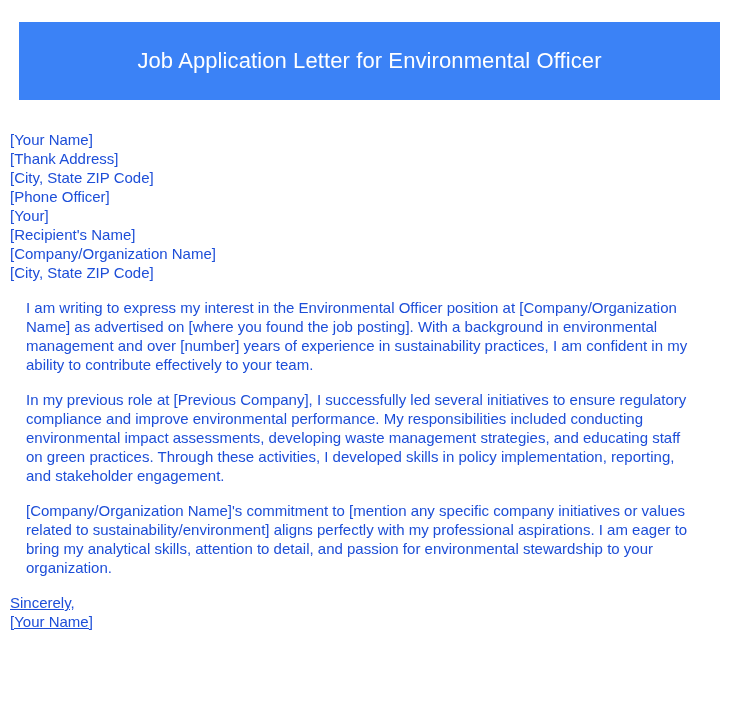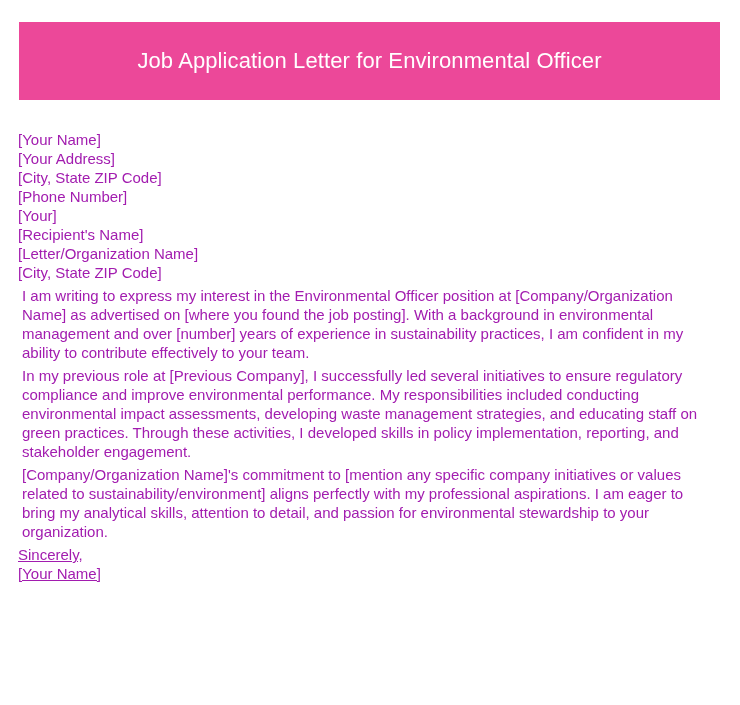--- a/index.html
+++ b/index.html
@@ -24,59 +24,59 @@
     box-sizing: border-box;
   }
 
   
   .letter-header {
     position: absolute;
     left: 19px;
     top: 22px;
     width: 701px;
     height: 78px;
-    background: #ec4899;
+    background: #3b82f6;
     display: flex;
     align-items: center;
     justify-content: center;
     box-sizing: border-box;
   }
 
   .letter-header-title {
     color: #ffffff;
     font-family: "Liberation Sans", sans-serif;
     font-size: 22px;
     font-weight: 400;
     line-height: 26px;
     letter-spacing: 0.1px;
     text-align: center;
     white-space: nowrap;
   }
 
   
   .letter-body {
     position: absolute;
-    left: 18px;
+    left: 10px;
     top: 130px;
     width: 703px;
-    color: #a21caf;
+    color: #1d4ed8;
     font-family: "Liberation Sans", sans-serif;
     font-size: 15px;
     line-height: 19px;
     text-align: left;
   }
 
   .addr-line {
     display: block;
     white-space: nowrap;
   }
 
   .letter-para {
     display: block;
-    margin: 4px;
+    margin: 16px;
     padding: 0;
     text-align: left;
   }
 
   .sig-line {
     display: block;
     white-space: nowrap;
     text-decoration: underline;
   }
 </style>
@@ -86,29 +86,29 @@
 <div class="page">
 
   <div class="letter-header">
     <div class="letter-header-title">Job Application Letter for Environmental Officer</div>
   </div>
 
   <div class="letter-body">
 
     <div>
       <span class="addr-line">[Your Name]</span>
-      <span class="addr-line">[Your Address]</span>
+      <span class="addr-line">[Thank Address]</span>
       <span class="addr-line">[City, State ZIP Code]</span>
-      <span class="addr-line">[Phone Number]</span>
+      <span class="addr-line">[Phone Officer]</span>
       <span class="addr-line">[Your]</span>
     </div>
 
     <div>
       <span class="addr-line">[Recipient's Name]</span>
-      <span class="addr-line">[Letter/Organization Name]</span>
+      <span class="addr-line">[Company/Organization Name]</span>
       <span class="addr-line">[City, State ZIP Code]</span>
     </div>
 
 
     <p class="letter-para">I am writing to express my interest in the Environmental Officer position at [Company/Organization Name] as advertised on [where you found the job posting]. With a background in environmental management and over [number] years of experience in sustainability practices, I am confident in my ability to contribute effectively to your team.</p>
     <p class="letter-para">In my previous role at [Previous Company], I successfully led several initiatives to ensure regulatory compliance and improve environmental performance. My responsibilities included conducting environmental impact assessments, developing waste management strategies, and educating staff on green practices. Through these activities, I developed skills in policy implementation, reporting, and stakeholder engagement.</p>
     <p class="letter-para">[Company/Organization Name]'s commitment to [mention any specific company initiatives or values related to sustainability/environment] aligns perfectly with my professional aspirations. I am eager to bring my analytical skills, attention to detail, and passion for environmental stewardship to your organization.</p>
 
     <span class="sig-line">Sincerely,</span>
     <span class="sig-line">[Your Name]</span>

